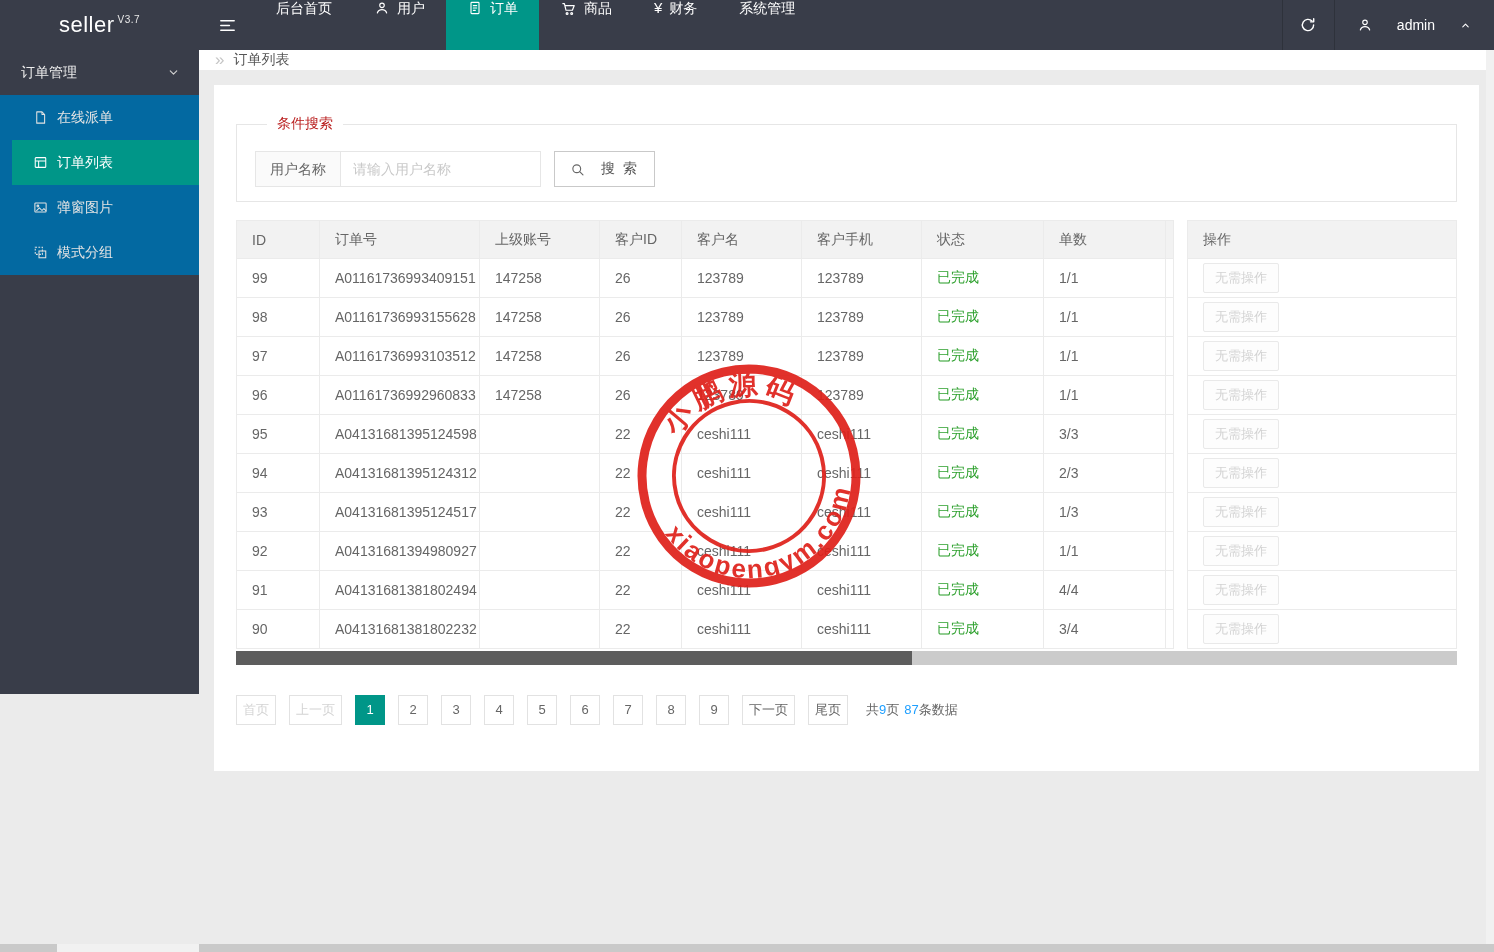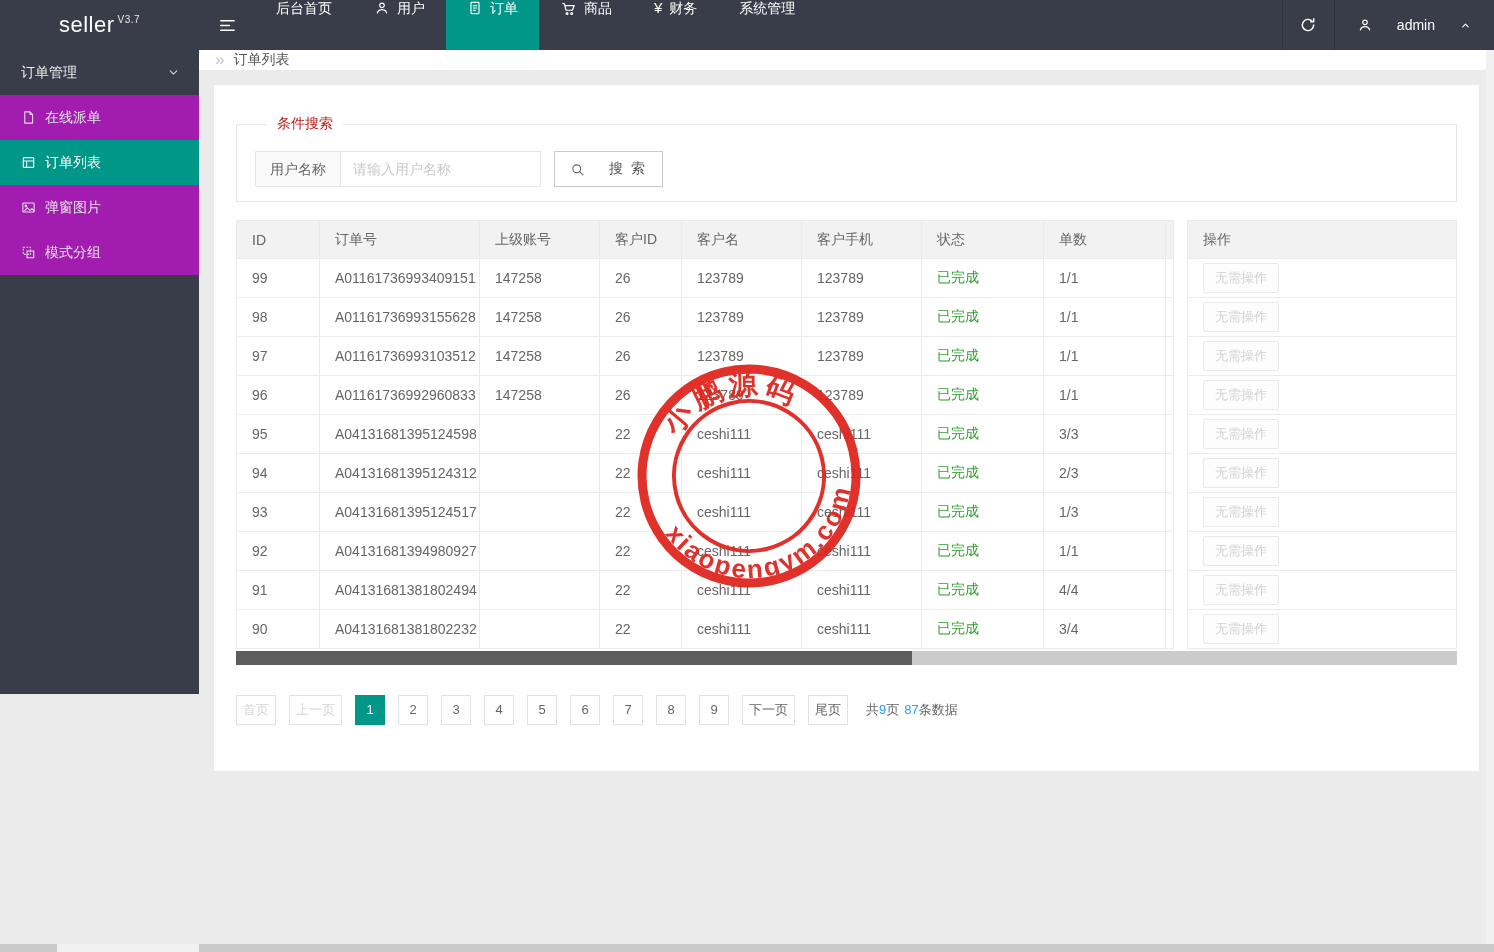--- a/index.html
+++ b/index.html
@@ -21,40 +21,40 @@
   .topnav .nav-item.active { background:#009688; }
   .yen-glyph { font-size:15px; line-height:1; }
   .topbar-right { margin-left:auto; display:flex; align-items:stretch; }
   .tb-refresh { width:52px; display:flex; align-items:center; justify-content:center; border-left:1px solid rgba(0,0,0,.18); cursor:pointer; }
   .tb-admin { display:flex; align-items:center; gap:24px; padding:16px 22px; border-left:1px solid rgba(0,0,0,.18); color:#fff; cursor:pointer; }
 
   
   .layout { display:flex; height:644px; }
   .sidebar { width:199px; flex-shrink:0; background:#393d49; }
   .side-group-title { height:45px; display:flex; align-items:center; justify-content:space-between; padding:0 19px 0 21px; color:#ededed; cursor:pointer; }
-  .side-items { background:#a21caf; }
+  .side-items { background:#0369a1;padding-left:12px; }
   .side-item { height:45px; display:flex; align-items:center; gap:9px; padding-left:21px; color:#e3e3e3; cursor:pointer; }
   .side-item.active { background:#009688; color:#fff; }
 
   .main { flex:1; display:flex; flex-direction:column; min-width:0; }
   .breadcrumb-bar { height:50px; background:#fff; display:flex; align-items:center; padding-left:16px; gap:9px; }
   .bc-arrows { color:#c5c5c5; font-size:17px; }
   .bc-title { color:#555; }
 
   .content { padding:15px 15px 0; }
   .card { background:#fff; padding:24px 22px 46px; }
 
   
   .search-field { border:1px solid #e6e6e6; padding:15px 18px 14px; margin-top:6px; }
   .search-field legend { padding:0 10px; margin-left:12px; color:#b91c1c; }
   .search-row { display:flex; align-items:center; margin-top:3px; }
   .ig-label { height:36px; line-height:34px; padding:0 14px; background:#fafafa; border:1px solid #e6e6e6; color:#666; }
   .ig-input { height:36px; width:200px; border:1px solid #e6e6e6; border-left:none; padding:0 12px; font-size:14px; color:#666; outline:none; }
   .ig-input::placeholder { color:#c9c9c9; }
-  .search-btn { margin-left:13px; height:36px; padding:0 15px; background:#fff; border:1px solid #c9c9c9; display:flex; align-items:center; gap:24px; color:#555; font-size:14px; cursor:pointer; letter-spacing:2px; }
+  .search-btn { margin-left:13px; height:36px; padding:0 15px; background:#fff; border:1px solid #c9c9c9; display:flex; align-items:center; gap:16px; color:#555; font-size:14px; cursor:pointer; letter-spacing:2px; }
 
   
   .table-wrap { margin-top:18px; display:flex;align-items:center; }
   table { border-collapse:collapse; table-layout:fixed; }
   .main-table { width:937px; flex-shrink:0; }
   .action-table { flex:1; }
   th { background:#f2f2f2; font-weight:normal; text-align:left; color:#666; height:38px; padding:0 15px; border:1px solid #ebebeb; font-size:14px; }
   td { height:39px; padding:0 15px; border:1px solid #ebebeb; color:#666; font-size:14px; background:#fff; overflow:hidden; white-space:nowrap; }
   th.sliver, td.sliver { padding:0; }
   td.status { color:#2fa12f; }

